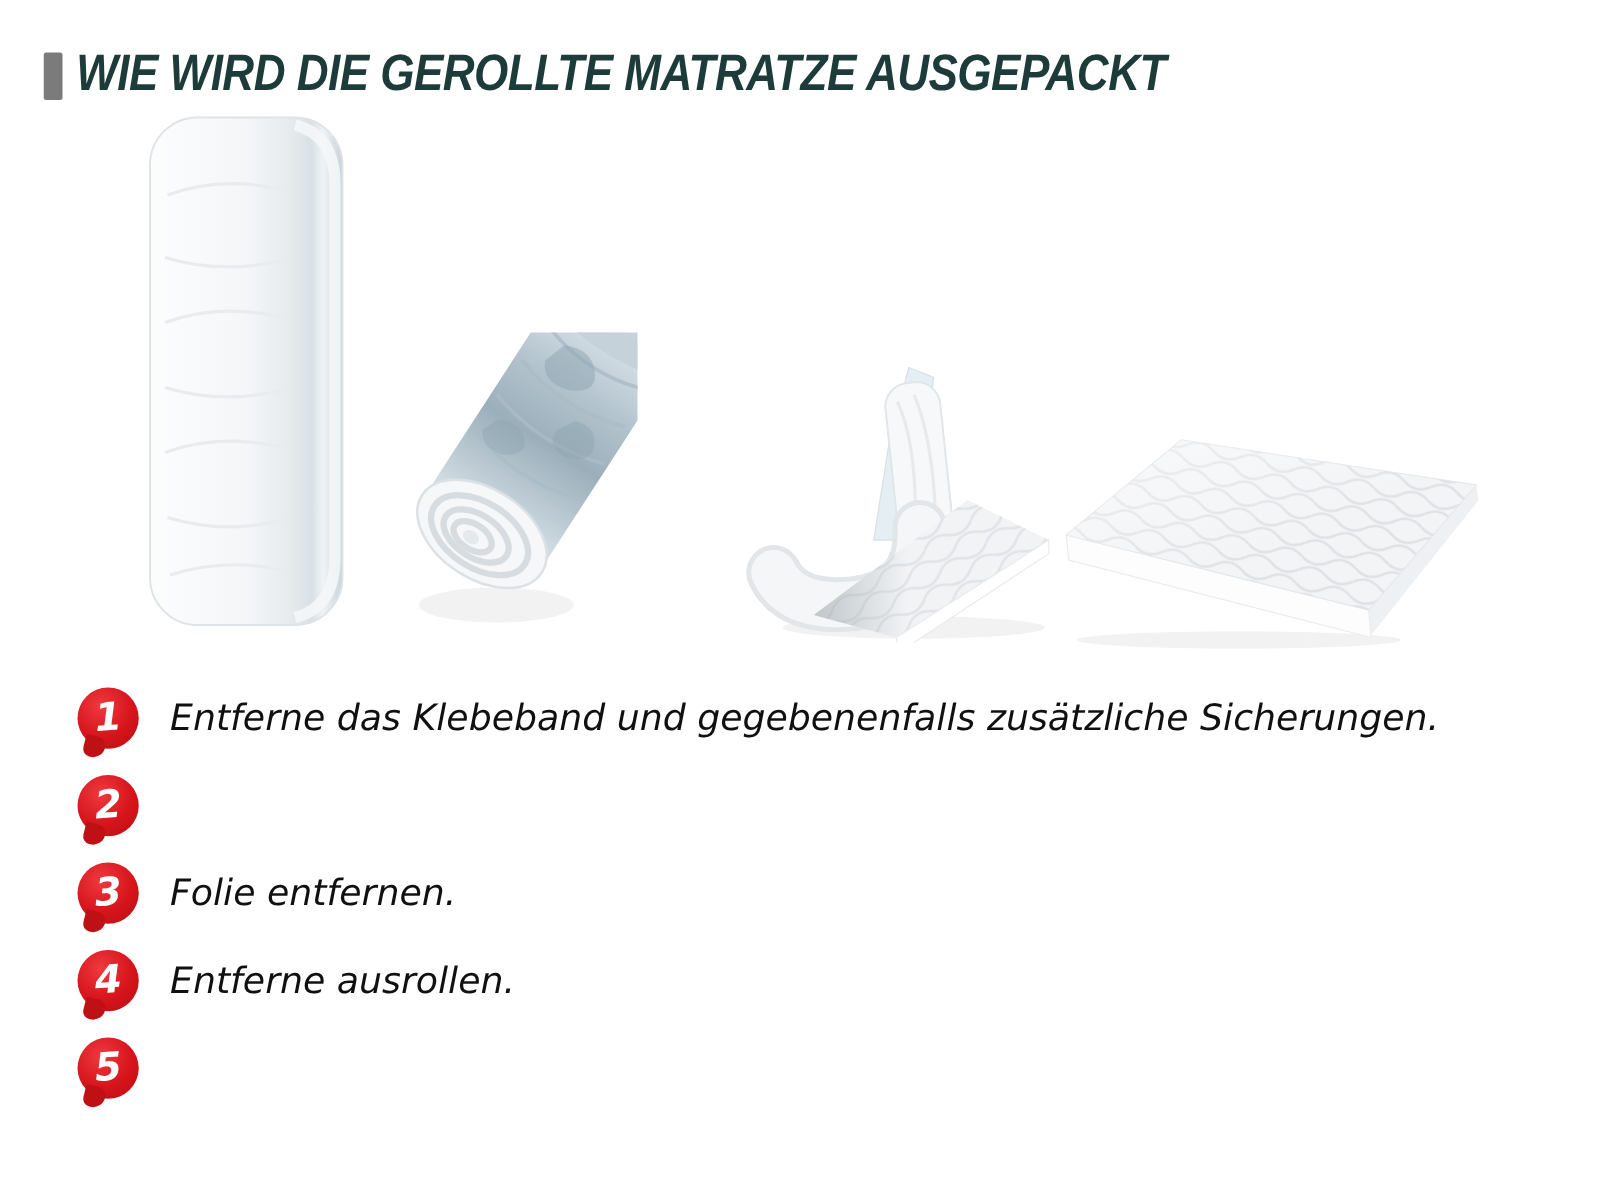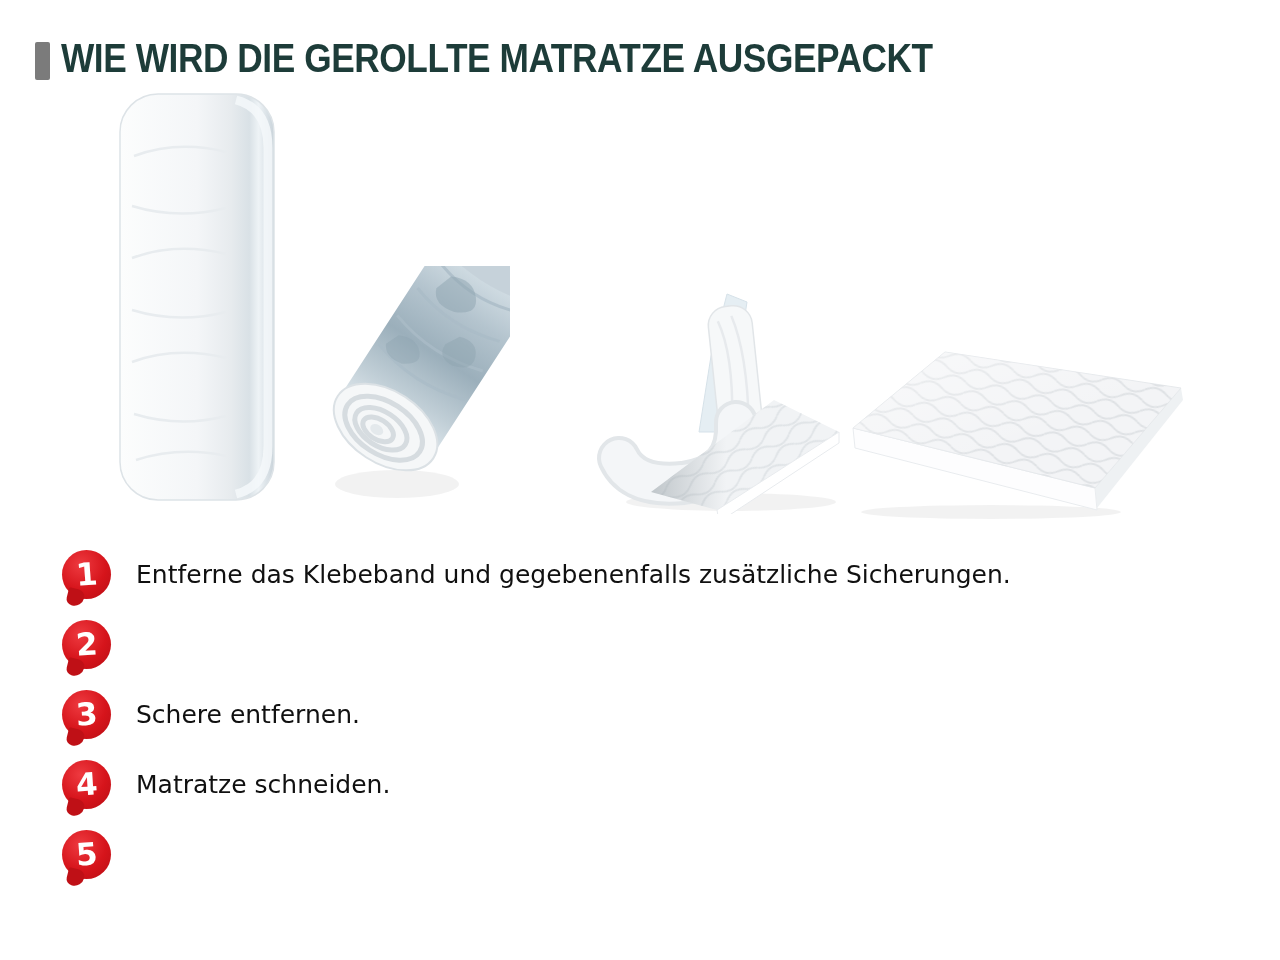--- a/index.html
+++ b/index.html
@@ -1,17 +1,17 @@
 <!DOCTYPE html>
 <html style="--marker-gray: #7b7b7b; --title-teal: #1d3c39; --text-dark: #101010;"><head>
 <meta charset="utf-8">
 <style>
   html,body{margin:0;padding:0;background:#ffffff;}
   .page{position:relative;width:1280px;height:960px;background:#ffffff;overflow:hidden;
-        font-family:"DejaVu Sans","Liberation Sans",sans-serif;}
+        font-family:"DejaVu Sans","Liberation Sans",sans-serif;font-style:italic;}
   
   .hdr{position:absolute;left:35px;top:36px;display:flex;align-items:flex-start;}
   .hdr-marker{width:15px;height:38px;margin-top:6px;border-radius:2px;background:var(--marker-gray,#7b7b7b);flex:none;}
   .hdr-title{margin:0 0 0 11px;font-family:"Liberation Sans",sans-serif;font-weight:700;
              font-size:41px;line-height:1.1;letter-spacing:-0.5px;color:var(--title-teal,#1d3c39);
              transform:scaleX(.86);transform-origin:left center;white-space:nowrap;}
   
   .illu{position:absolute;}
   #illu1{left:110px;top:86px;}
   #illu2{left:312px;top:266px;}
@@ -20,21 +20,21 @@
   
   .steps{position:absolute;left:62px;top:550px;width:1170px;}
   .step{display:flex;align-items:center;margin-bottom:21px;}
   .badge{position:relative;flex:none;width:49px;height:49px;margin-right:25px;border-radius:50%;
          background:radial-gradient(circle at 38% 30%, #ee3a40 0%, #d6141b 55%, #b80e14 100%);
          display:flex;align-items:center;justify-content:center;}
   .badge::after{content:"";position:absolute;left:5px;bottom:-7px;width:17px;height:17px;
          background:#bf1016;border-radius:2px 50% 70% 45%;transform:rotate(14deg);z-index:0;}
   .badge b{position:relative;z-index:1;color:#ffffff;font-family:"DejaVu Sans",sans-serif;
          font-weight:700;font-size:31px;line-height:1;transform:rotate(-4deg);}
-  .step-text{font-size:25px;line-height:1.2;color:var(--text-dark,#101010);max-width:1090px;white-space:pre-line;}
+  .step-text{font-size:29px;line-height:1.2;color:var(--text-dark,#101010);max-width:1090px;white-space:pre-line;}
 </style>
 </head>
 <body>
 
 <div class="page">
 
   <div class="hdr">
     <div class="hdr-marker"></div>
     <h1 class="hdr-title">WIE WIRD DIE GEROLLTE MATRATZE AUSGEPACKT</h1>
   </div>
@@ -144,27 +144,27 @@
     </div>
     <div class="step">
       <span class="badge">
           <b>2</b>
         </span>
     </div>
     <div class="step">
       <span class="badge">
           <b>3</b>
         </span>
-      <div class="step-text">Schere entfernen.</div>
+      <div class="step-text">Folie entfernen.</div>
     </div>
     <div class="step">
       <span class="badge">
           <b>4</b>
         </span>
-      <div class="step-text">Matratze schneiden.</div>
+      <div class="step-text">Entferne ausrollen.</div>
     </div>
     <div class="step">
       <span class="badge">
           <b>5</b>
         </span>
     </div>
   </div>
 
 </div>
 

